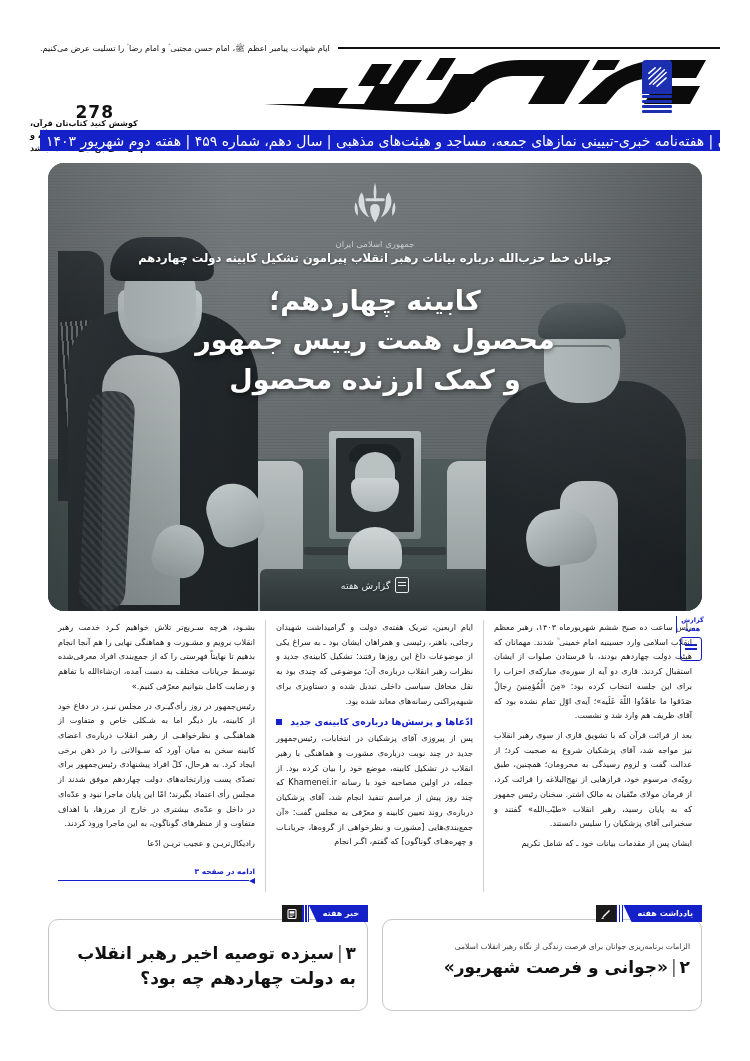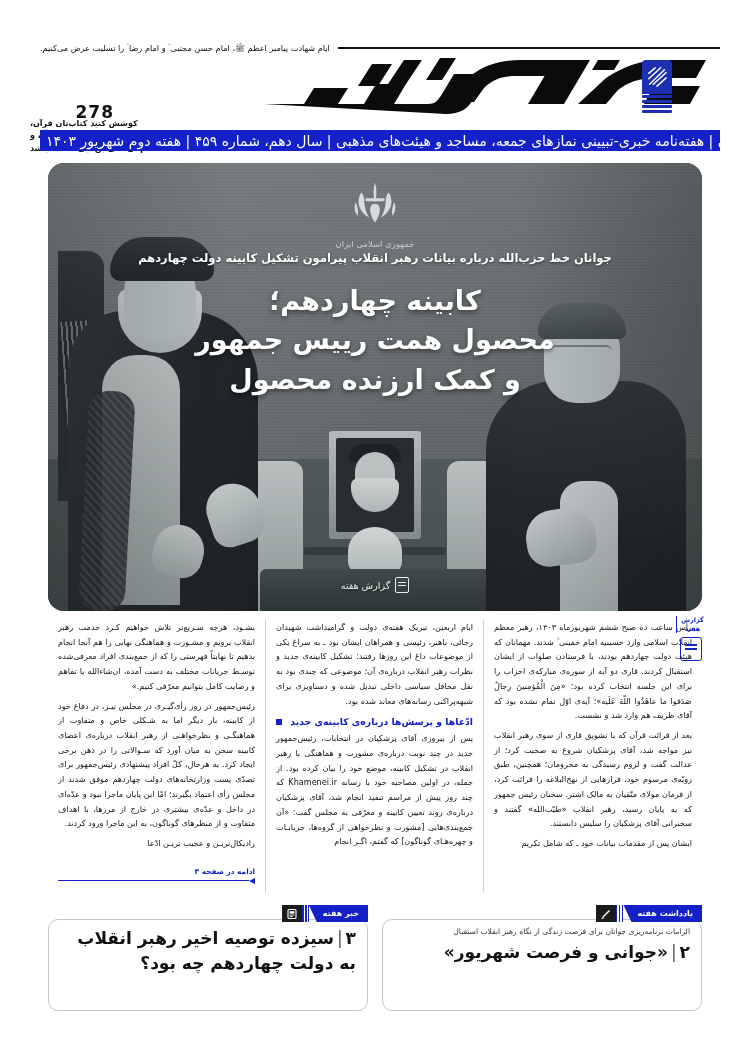--- a/index.html
+++ b/index.html
@@ -263,21 +263,21 @@
     width:20px;height:17px;background:#1b1b1b;display:flex;align-items:center;
     justify-content:center;flex:none;}
   .tabrow .glyph svg{width:12px;height:12px;}
   .tabrow .bars{width:7px;height:17px;background:#fff;flex:none;
     background-image:linear-gradient(90deg,#1420c8 0 1.5px,#fff 1.5px 3px,#1420c8 3px 4.5px,#fff 4.5px 6px,#1420c8 6px 7px);}
   .tabrow .lab{
     background:#1420c8;color:#fff;font-size:8px;font-weight:700;
     padding:0 9px 0 14px;display:flex;align-items:center;
     clip-path:polygon(0 0,100% 0,100% 100%,8px 100%);
   }
-  .teaser .inner2{position:relative;z-index:2;padding:5px 12px 6px 12px;}
+  .teaser .inner2{position:relative;z-index:2;padding:20px 12px 6px 12px;}
   .teaser .sub{font-size:7.6px;color:#333;text-align:right;margin-bottom:3px;
     line-height:1.5;}
   .teaser .ttl{font-size:17px;font-weight:700;color:#111;text-align:right;
     line-height:1.45;}
   .teaser .ttl .pg{font-weight:700;}
   .teaser .ttl .sep{color:#555;font-weight:400;padding:0 3px;}
   .teaser .ttl .l2{display:block;}
 </style>
 </head>
 <body>
@@ -466,21 +466,21 @@
         <span class="glyph">
           <svg viewBox="0 0 12 12" aria-hidden="true">
             <path d="M2 10 L4 9 L10 3 L9 2 L3 8 Z" fill="#ffffff"></path>
             <path d="M1.5 10.5 L4 10" stroke="#ffffff" stroke-width="1" fill="none"></path>
           </svg>
         </span>
         <span class="bars"></span>
         <span class="lab">یادداشت هفته</span>
       </div>
       <div class="inner2">
-        <div class="sub">الزامات برنامه‌ریزی جوانان برای فرصت زندگی از نگاه رهبر انقلاب استقبال</div>
+        <div class="sub">الزامات برنامه‌ریزی جوانان برای فرصت زندگی از نگاه رهبر انقلاب اسلامی</div>
         <div class="ttl">
           <span class="pg">۲</span><span class="sep">|</span><span>«جوانی و فرصت شهریور»</span>
         </div>
       </div>
     </div>
 
     <div class="teaser">
       <div class="frame2"></div>
       <div class="tabrow">
         <span class="glyph">

